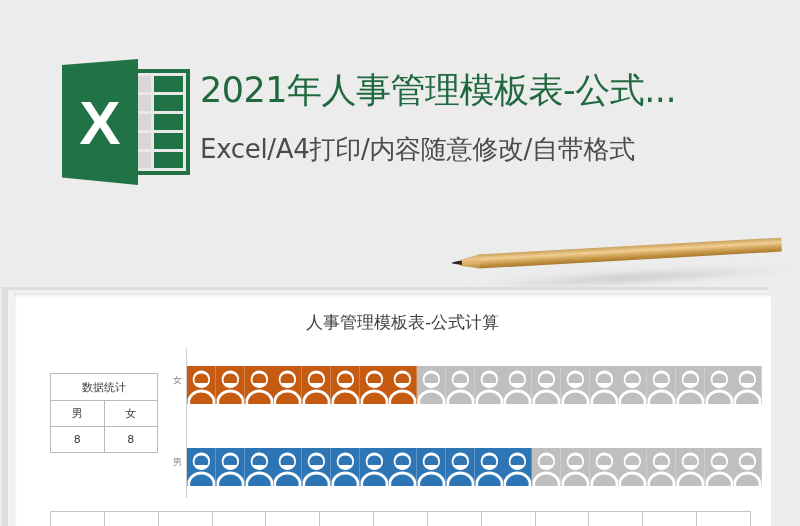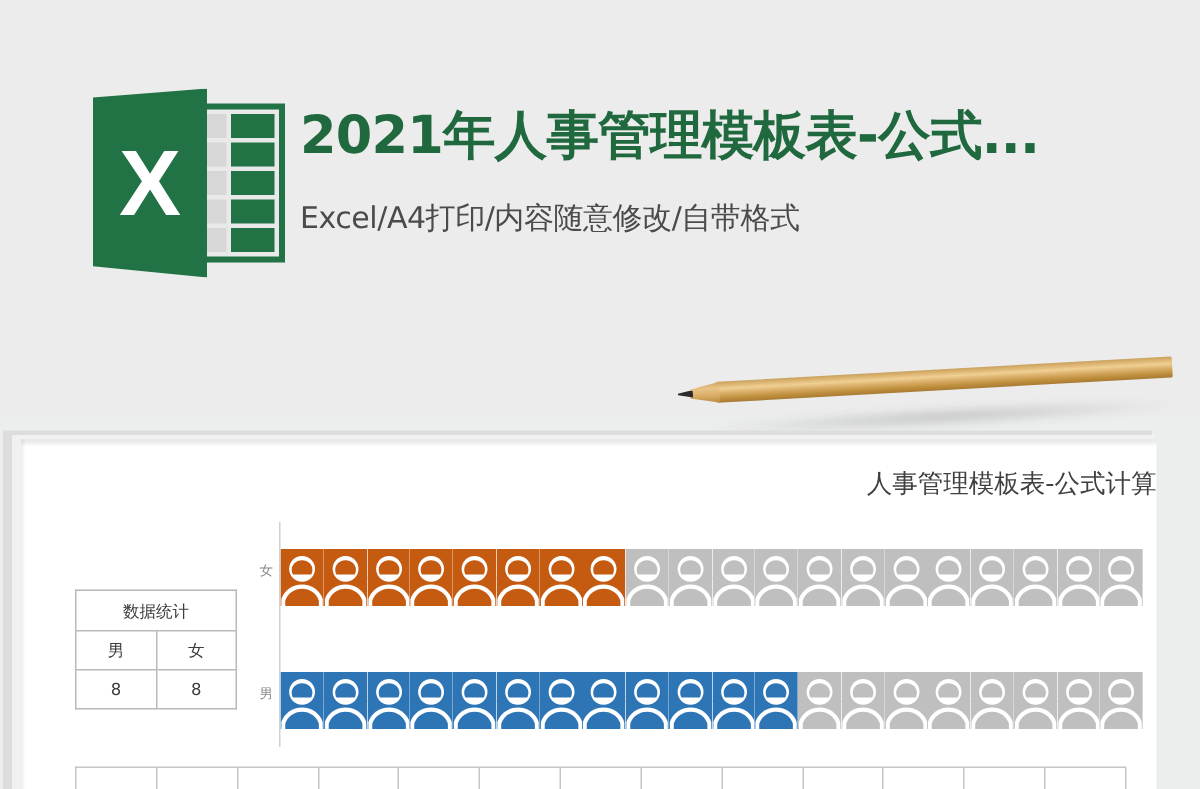--- a/index.html
+++ b/index.html
@@ -73,31 +73,31 @@
     font-family: "Liberation Sans", sans-serif;
     letter-spacing: 0;
   }
 
   #banner-title {
     position: absolute;
     left: 200px; top: 67px;
     width: 600px;
     color: #20693f;
     font-size: 35px;
-    font-weight: bold;
+    font-weight: normal;
     white-space: nowrap;
     letter-spacing: -0.5px;
     font-family: "DejaVu Sans", sans-serif;
   }
   #banner-subtitle {
     position: absolute;
     left: 200px; top: 132px;
     width: 600px;
     color: #4b4b4b;
-    font-size: 20px;
+    font-size: 26px;
     white-space: nowrap;
     letter-spacing: -0.3px;
     font-family: "DejaVu Sans", sans-serif;
   }
 
   
   #pencil {
     position: absolute;
     left: 452px; top: 256px;
     width: 330px; height: 14px;
@@ -160,23 +160,23 @@
   #sheet-topshade {
     position: absolute;
     left: 14px; top: 293px;
     width: 757px; height: 5px;
     background: linear-gradient(to bottom, rgba(0,0,0,0.10), rgba(0,0,0,0));
     pointer-events: none;
   }
 
   #chart-title {
     position: absolute;
-    left: 0; top: 18px;
+    left: 10px; top: 18px;
     width: 757px;
-    text-align: right;
+    text-align: center;
     font-size: 17px;
     color: #404040;
     font-family: "DejaVu Sans", sans-serif;
   }
 
   
   #chart {
     position: absolute;
     left: 150px; top: 55px;
     width: 600px; height: 150px;
@@ -223,21 +223,20 @@
   }
   .picto svg { display: block; width: 100%; height: 100%; }
 
   
   #stats-table {
     position: absolute;
     left: 36px; top: 80px;
     width: 108px;
     border-collapse: collapse;
     font-family: "DejaVu Sans", sans-serif;
-    margin-top: 20px;
   }
   #stats-table td {
     border: 1px solid #b9b9b9;
     text-align: center;
     font-size: 11px;
     color: #3c3c3c;
     height: 25px;
     padding: 0;
   }
   #stats-table td.hdr-span { height: 26px; }

